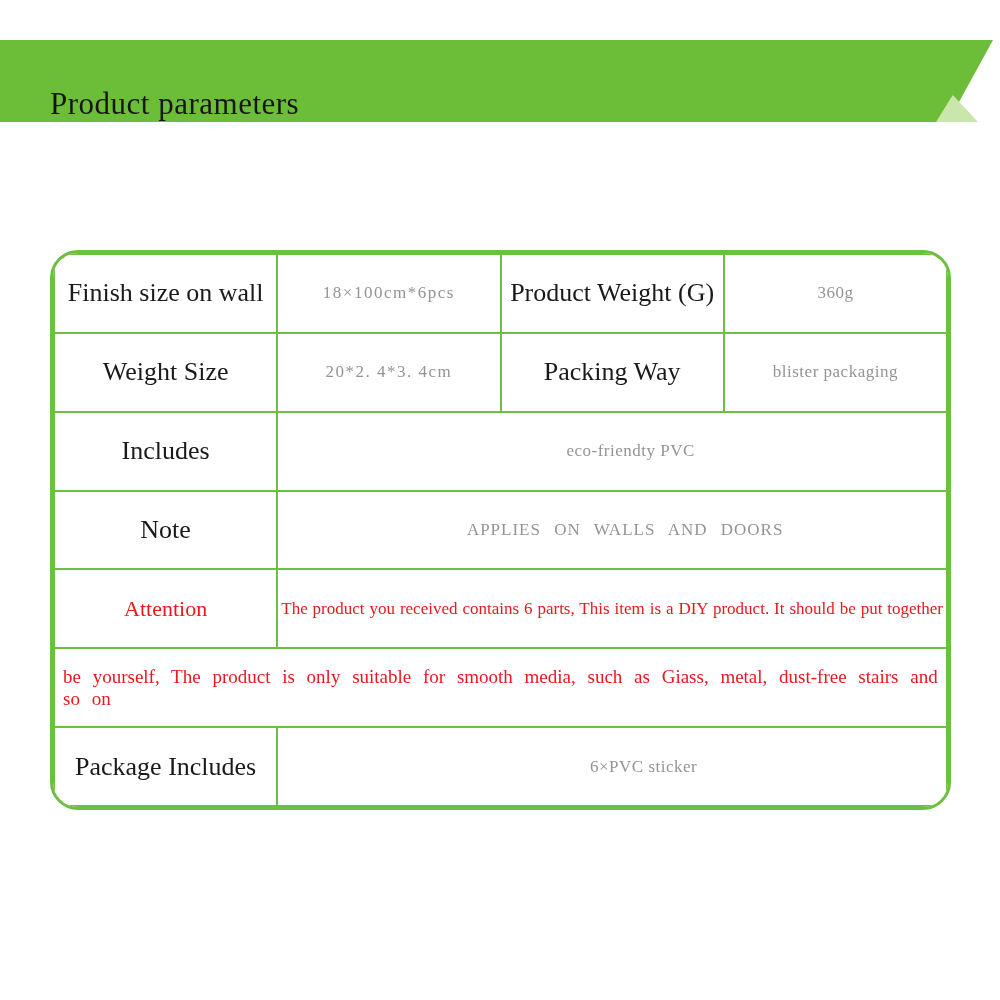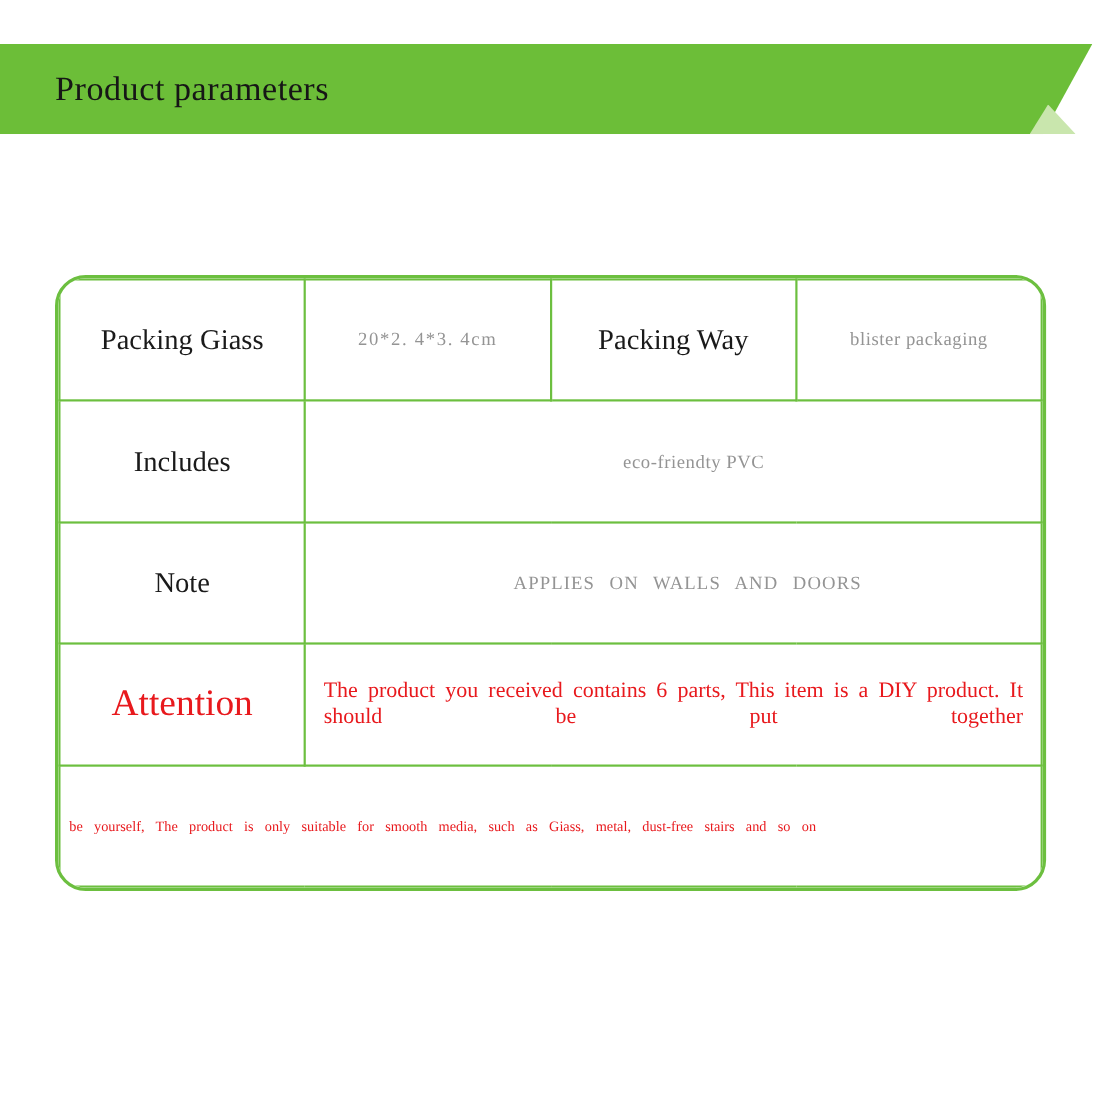--- a/index.html
+++ b/index.html
@@ -15,21 +15,21 @@
   .page { position: relative; width: 1000px; height: 1000px; }
 
   
   .banner {
     position: absolute;
     left: 0; top: 40px;
     width: 1000px; height: 82px;
     background: #6cbe38;
     clip-path: polygon(0 0, 99.3% 0, 94.8% 100%, 0 100%);
     display: flex;
-    align-items: center;
+    align-items: flex-end;
     z-index: 1;
   }
   .banner-title {
     margin-left: 50px;
     font-size: 31px;
     color: #161616;
     letter-spacing: 0.5px;
   }
   .banner-accent {
     position: absolute;
@@ -69,33 +69,33 @@
   }
   .val {
     font-size: 17px;
     color: #949494;
     text-align: center;
     letter-spacing: 1.5px;
   }
   .val-plain { letter-spacing: 0.5px; }
   .left { text-align: center; }
   .red { color: #e8191d; }
-  .attention-lbl { font-size: 34px; }
+  .attention-lbl { font-size: 22px; }
   .attention-text {
     letter-spacing: 0;
     text-align: justify;
     text-align-last: justify;
-    padding: 0 16px;
-    font-size: 20px;
+    padding: 0 3px;
+    font-size: 17px;
   }
   .continuation {
     letter-spacing: 0;
     word-spacing: 7px;
     padding-left: 8px;
-    font-size: 13px;
+    font-size: 19px;
     text-align: left;
   }
   .note-val { letter-spacing: 1px; word-spacing: 8px; }
 </style>
 </head>
 <body>
 
 <div class="page">
 
   <div class="banner">
@@ -106,23 +106,29 @@
   <div class="param-table-wrap">
     <table class="params">
       <colgroup>
         <col style="width:25%">
           <col style="width:25%">
           <col style="width:25%">
           <col style="width:25%">
       </colgroup>
 
       <tbody>
+          <tr>
+        <td class="lbl">Finish size on wall</td>
+        <td class="val">18×100cm*6pcs</td>
+        <td class="lbl">Product Weight (G)</td>
+        <td class="val val-plain">360g</td>
+      </tr>
 
       <tr>
-        <td class="lbl">Packing Giass</td>
+        <td class="lbl">Weight Size</td>
         <td class="val">20*2. 4*3. 4cm</td>
         <td class="lbl">Packing Way</td>
         <td class="val val-plain">blister packaging</td>
       </tr>
 
       <tr>
         <td class="lbl">Includes</td>
         <td class="val val-plain left" colspan="3" style="padding-left:38px;">eco-friendty PVC</td>
       </tr>
 
@@ -133,19 +139,23 @@
 
       <tr>
         <td class="lbl red attention-lbl">Attention</td>
         <td class="val red attention-text" colspan="3">The product you received contains 6 parts, This item is a DIY product. It should be put together</td>
       </tr>
 
       <tr>
         <td class="val red continuation" colspan="4">be yourself, The product is only suitable for smooth media, such as Giass, metal, dust-free stairs and so on</td>
       </tr>
 
+      <tr>
+        <td class="lbl">Package Includes</td>
+        <td class="val val-plain left" colspan="3" style="padding-left:64px;">6×PVC sticker</td>
+      </tr>
 
 
     </tbody>
       </table>
   </div>
 
 </div>
 
 </body></html>

